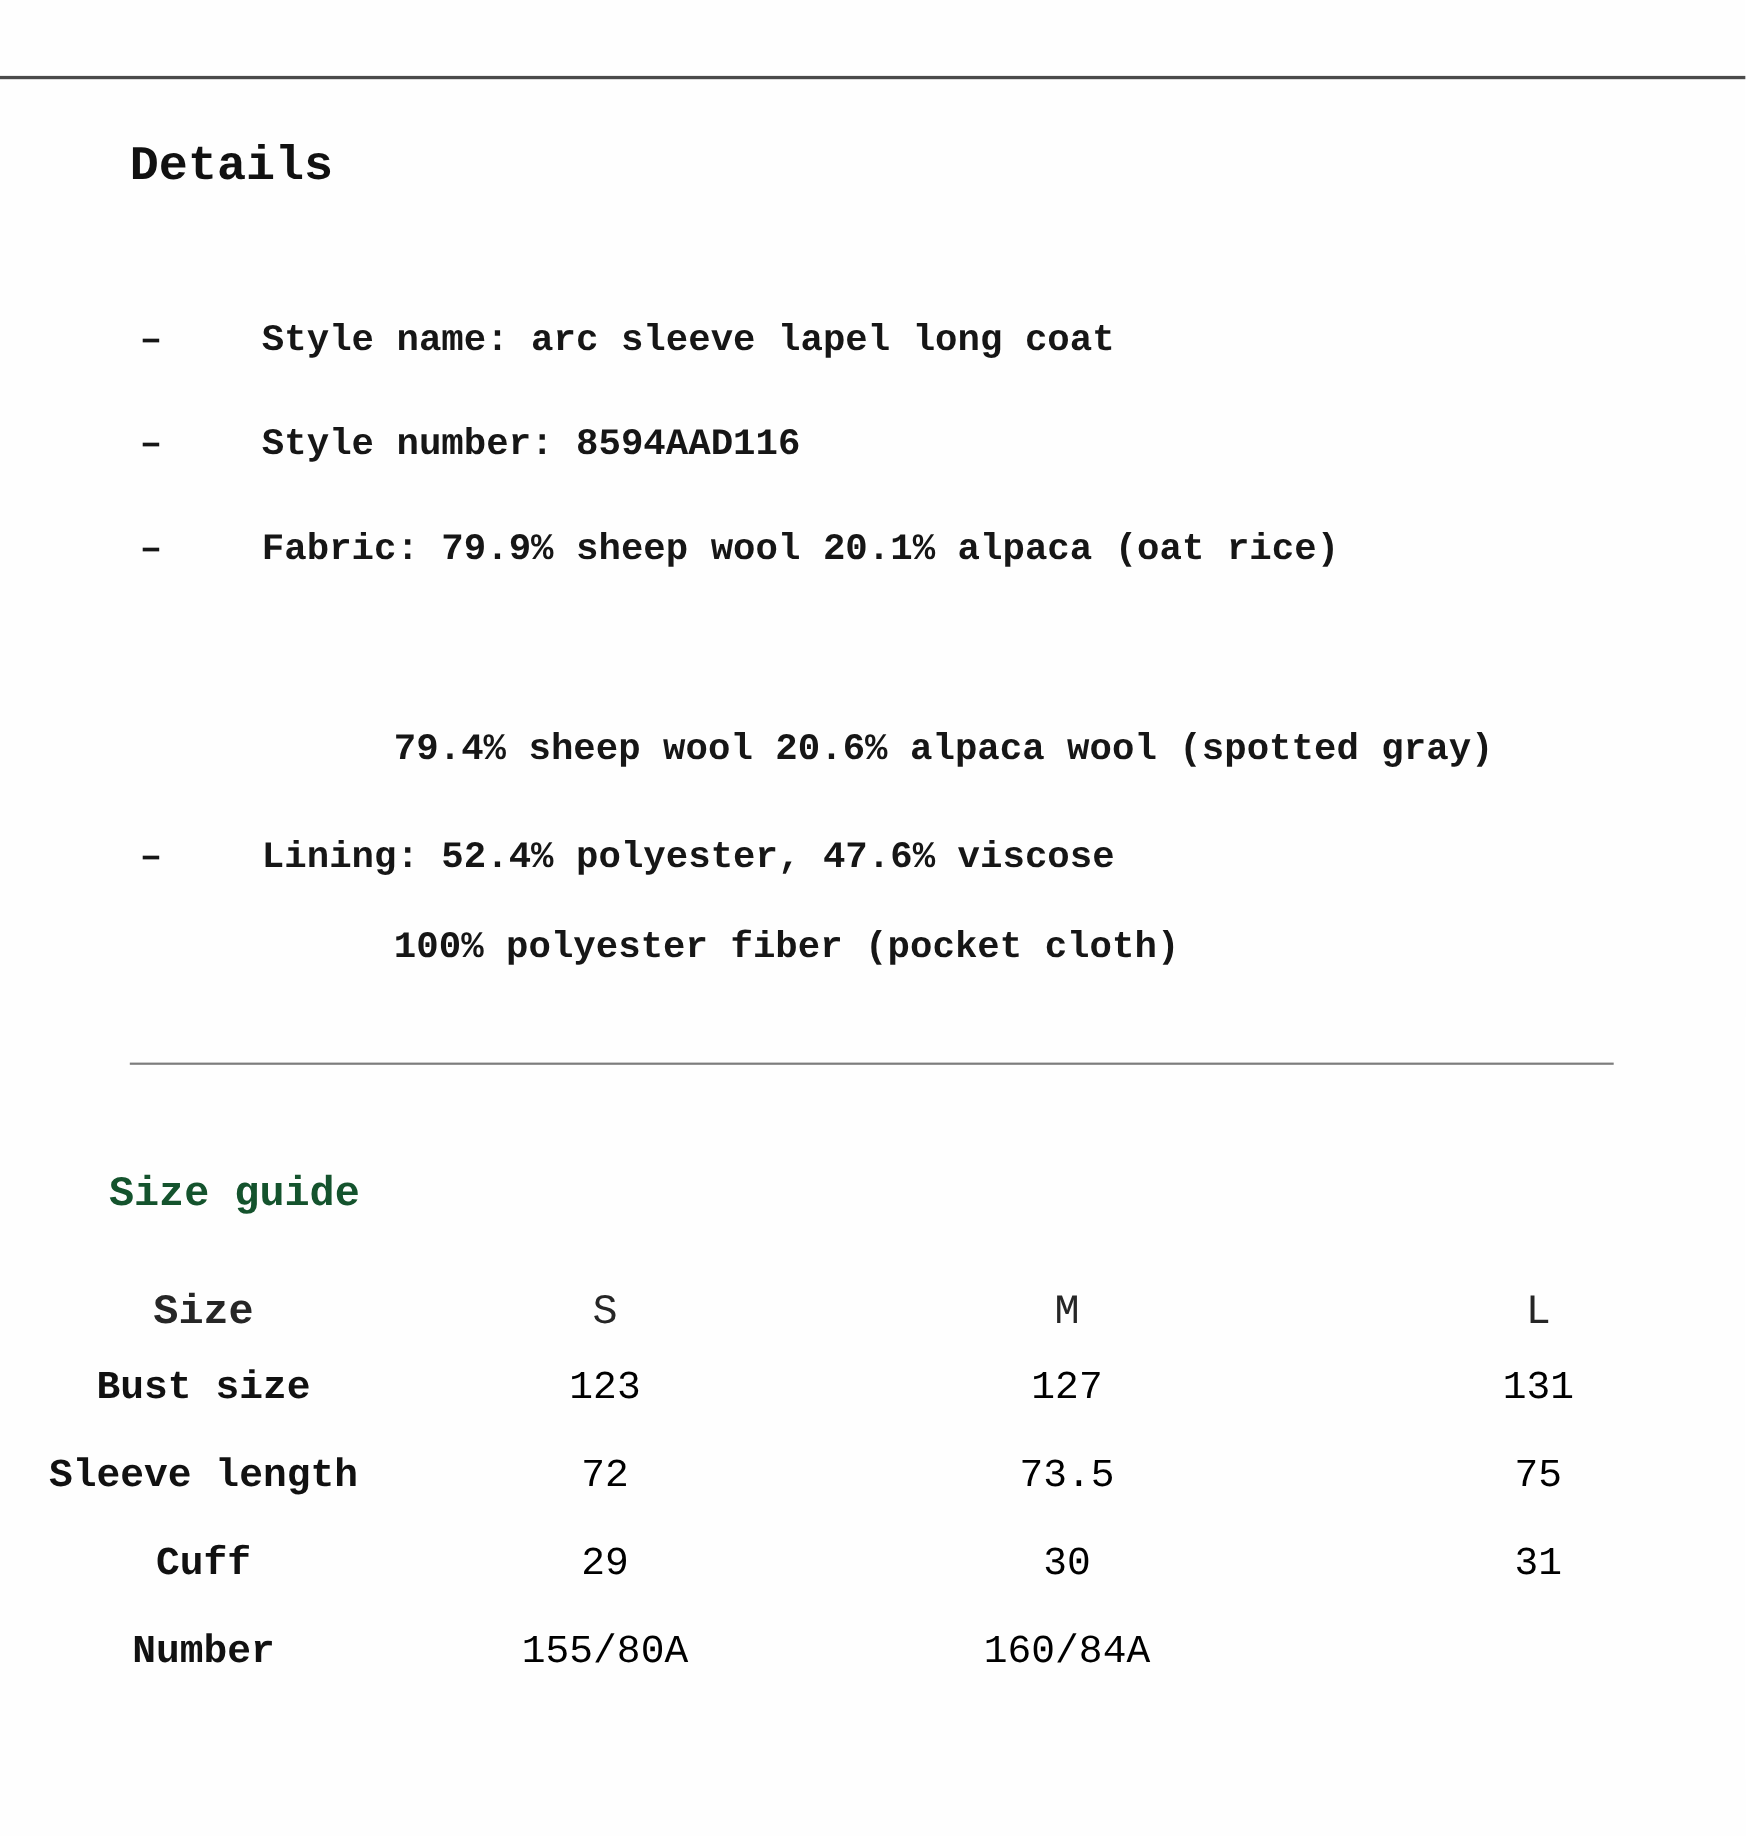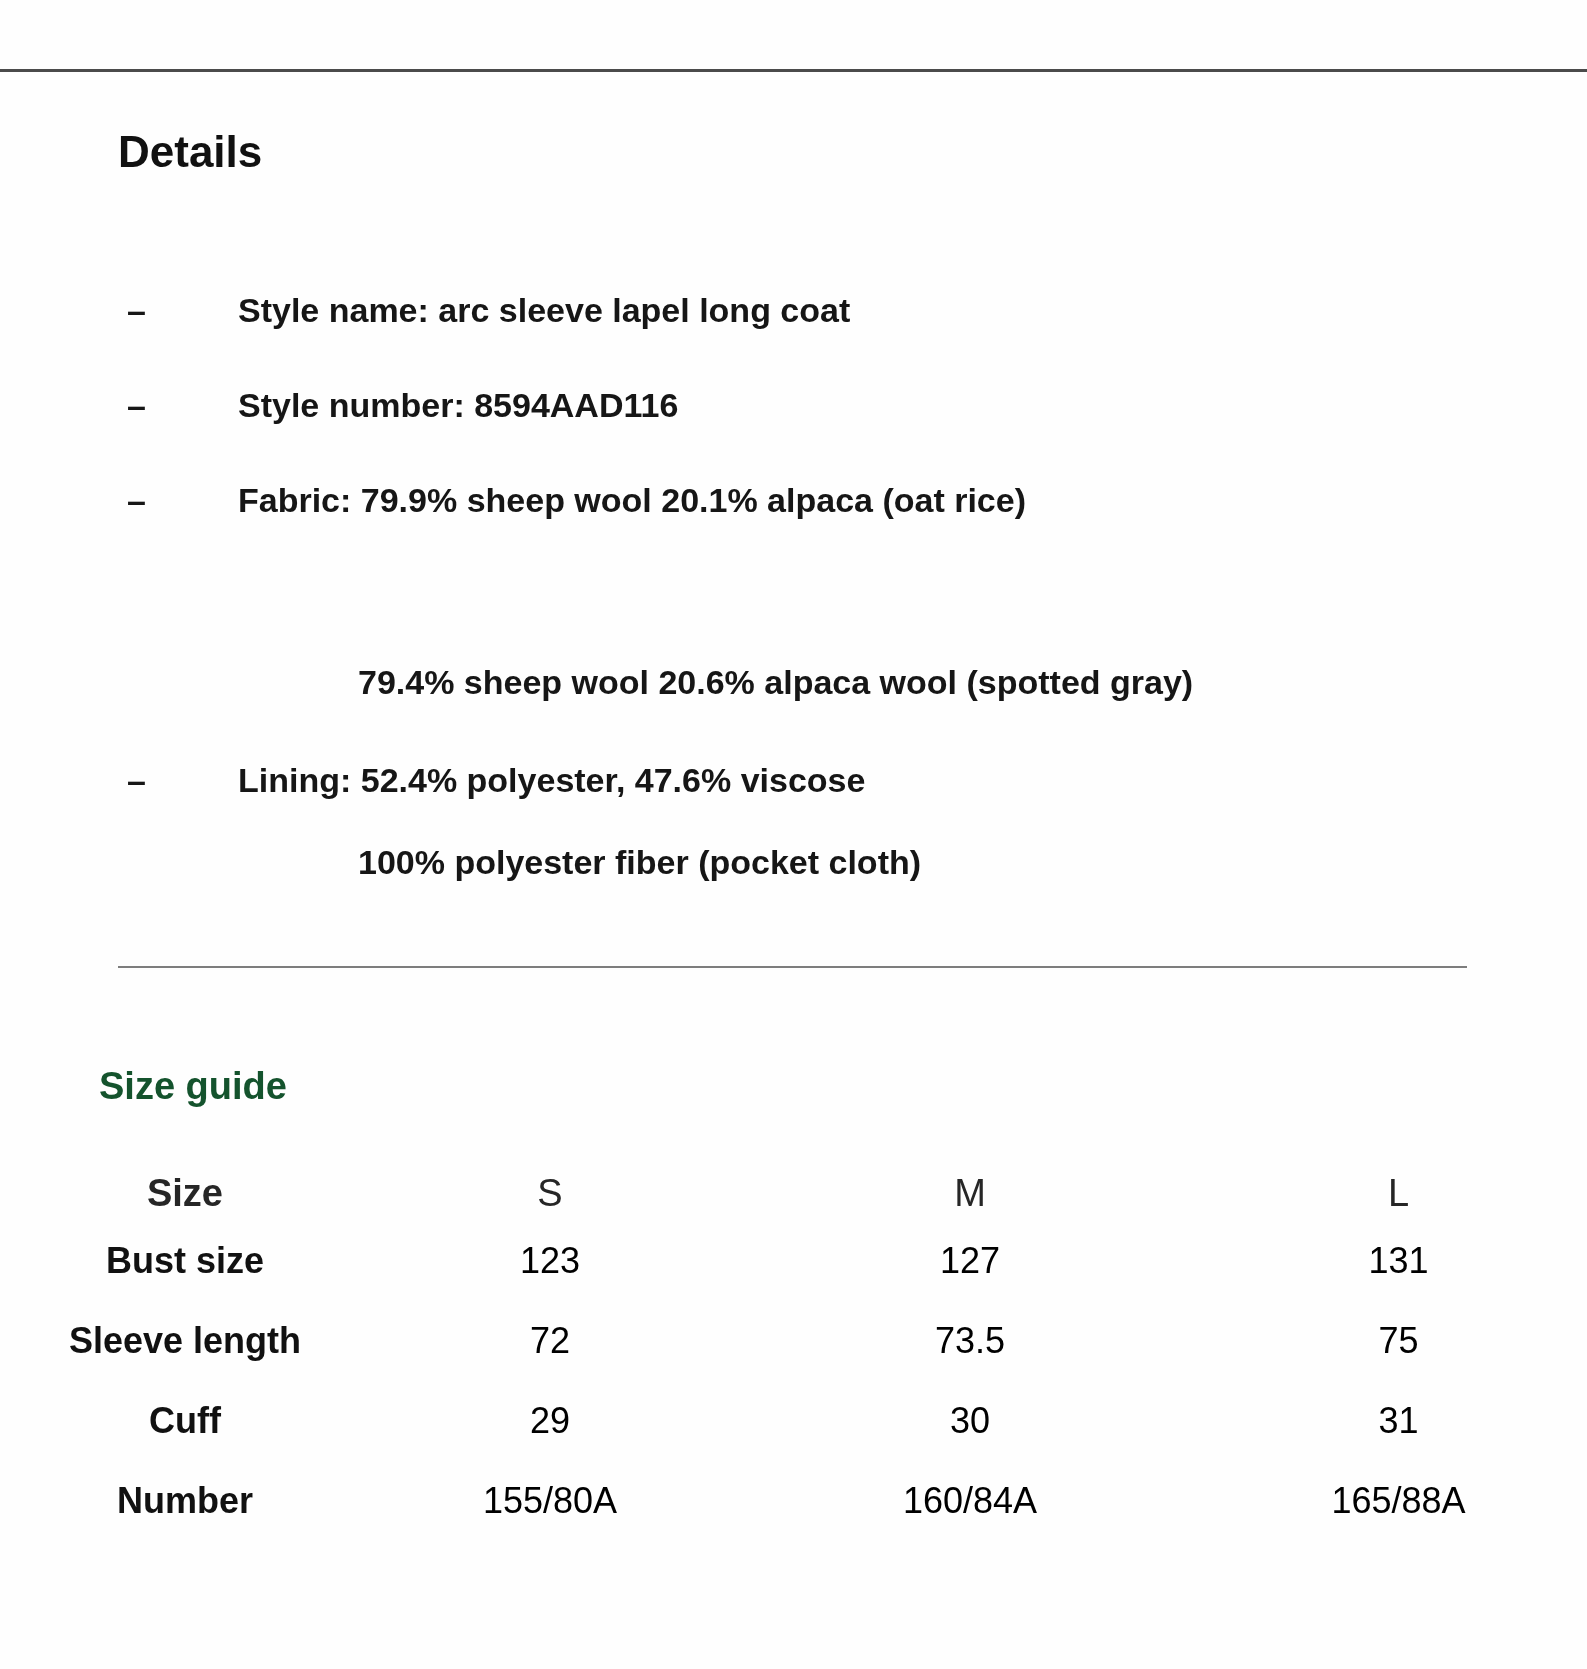--- a/index.html
+++ b/index.html
@@ -5,21 +5,21 @@
   html, body {
     margin: 0;
     padding: 0;
     background: #ffffff;
   }
   .page {
     position: relative;
     width: 1587px;
     height: 1669px;
     background: #fefefe;
-    font-family: Liberation Sans, sans-serif;
+    font-family: Liberation Mono, monospace;
     color: #161616;
     overflow: hidden;
   }
 
   
   .top-rule {
     position: absolute;
     left: 0;
     top: 69px;
     width: 100%;
@@ -186,18 +186,17 @@
       <span class="tcell">29</span>
       <span class="tcell">30</span>
       <span class="tcell">31</span>
     </div>
 
 
     <div class="trow">
       <span class="tcell label">Number</span>
       <span class="tcell">155/80A</span>
       <span class="tcell">160/84A</span>
-      <span class="tcell">165/88A</span>
     </div>
 
   </div>
 
 </div>
 
 </body></html>

